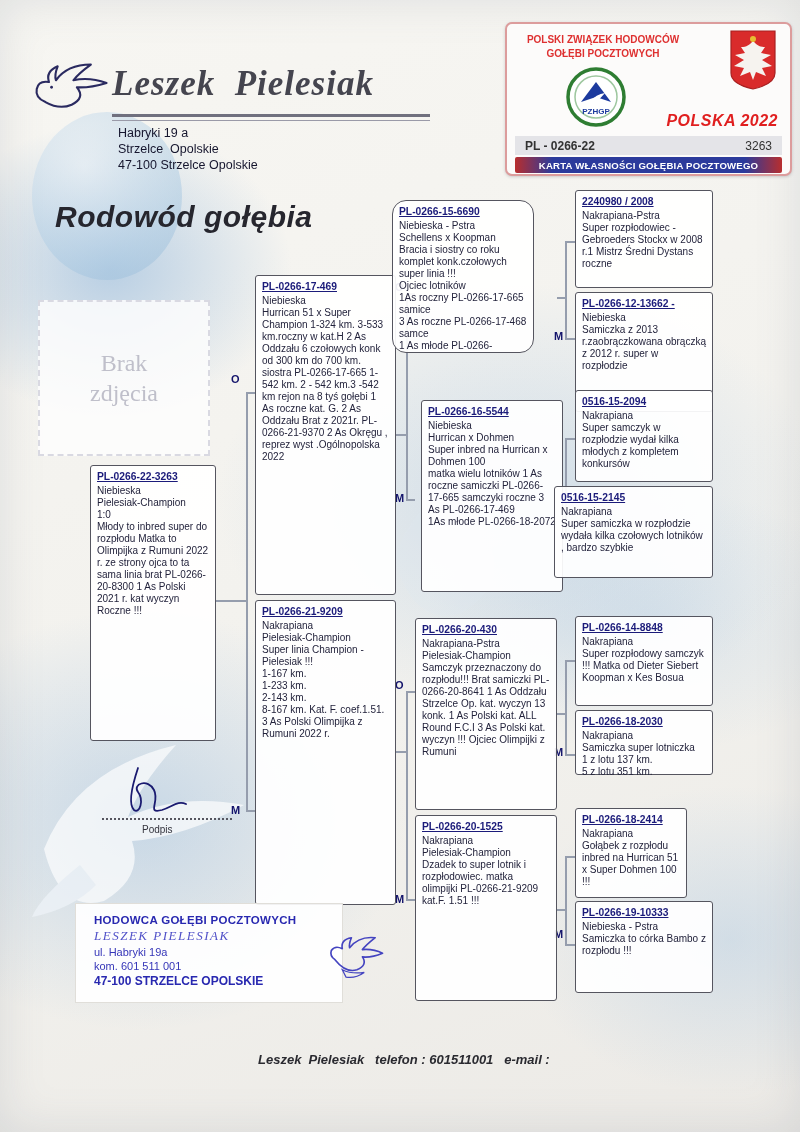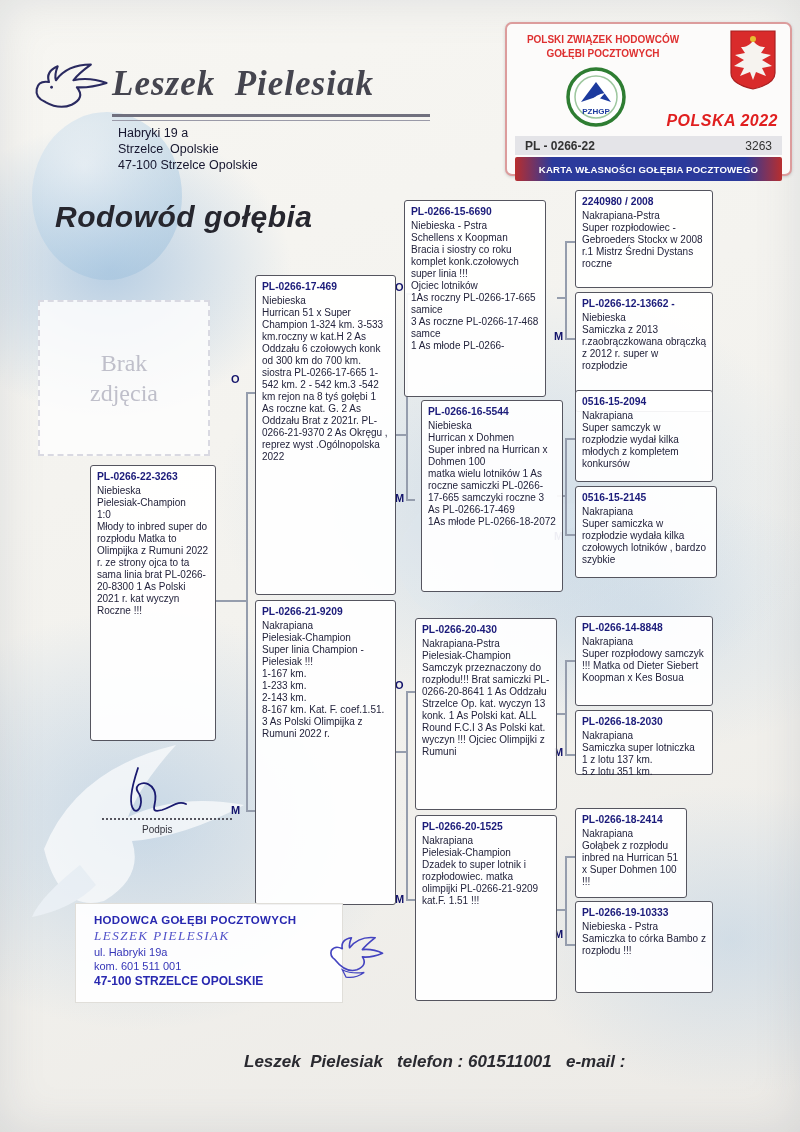--- a/index.html
+++ b/index.html
@@ -38,61 +38,61 @@
   .card-org { position:absolute; left:10px; top:9px; width:172px; text-align:center;
     color:#de3030; font-weight:bold; font-size:10px; line-height:1.35; }
   .eagle { position:absolute; right:10px; top:5px; width:54px; height:62px; }
   .pzhgp { position:absolute; left:58px; top:42px; width:62px; height:62px; }
   .polska { position:absolute; right:12px; top:88px; color:#e01f1f; font-weight:bold;
     font-style:italic; font-size:16px; letter-spacing:0.5px; }
   .ring-bar { position:absolute; left:8px; top:112px; width:267px; height:19px; background:#e4e4e8;
     display:flex; justify-content:space-between; align-items:center; padding:0 10px;
     font-size:12px; color:#333; }
   .ring-bar .rb-l { font-weight:bold; }
-  .card-title-bar { position:absolute; left:8px; top:133px; width:267px; height:24px;
+  .card-title-bar { position:absolute; left:8px; top:133px; width:267px; height:16px;
     background:linear-gradient(90deg,#b82e2e 0%, #2b3a9c 14%, #2b3a9c 86%, #b82e2e 100%);
     color:#fff; font-weight:bold; font-size:9.6px; display:flex; align-items:center;
     justify-content:center; letter-spacing:0.2px; border-radius:2px; }
 
   
   .page-title { position:absolute; left:55px; top:200px; font-size:30px; font-weight:bold;
     font-style:italic; color:#26262e; letter-spacing:0.5px; }
 
   
   .photo-box { position:absolute; left:38px; top:300px; width:172px; height:156px;
     background:rgba(253,253,253,0.85); border:2px dashed #d9d9e2;
     display:flex; align-items:center; justify-content:center; }
   .photo-box .ph-text { font-family:"Liberation Serif", serif; font-size:24px; color:#bfbfca;
     text-align:center; white-space:pre-line; line-height:1.25; }
 
   
   .node { position:absolute; background:rgba(255,255,255,0.93); border:1px solid #55555f;
     border-radius:3px; padding:5px 6px; }
-  .node .ring { font-weight:bold; color:#1b1b7a; font-size:10.3px; margin-bottom:3px; }
+  .node .ring { font-weight:bold; color:#1b1b7a; font-size:10.3px; margin-bottom:3px;text-decoration:underline; }
   .node .body { font-size:10px; color:#23233c; line-height:1.2; white-space:pre-line; }
 
   .conn { position:absolute; background:#959dad; }
   .marker { position:absolute; font-weight:bold; font-size:11px; color:#13136b; }
 
   
   .sig-svg { position:absolute; left:108px; top:760px; width:110px; height:62px; }
   .sig-line { position:absolute; left:102px; top:818px; width:130px; border-bottom:2px dotted #55555f; }
   .sig-label { position:absolute; left:142px; top:824px; font-size:10px; color:#33333d; }
 
   
   .stamp-box { position:absolute; left:75px; top:903px; width:268px; height:100px;
     background:rgba(255,255,255,0.92); border:1px solid #e0ded9; padding:10px 0 0 18px; }
   .stamp-box .s1 { color:#2828b0; font-weight:bold; font-size:11.5px; letter-spacing:0.3px; }
   .stamp-box .s2 { color:#5050c8; font-family:"Liberation Serif", serif; font-style:italic;
     font-size:13px; letter-spacing:1.5px; margin-top:2px; }
   .stamp-box .s3, .stamp-box .s4 { color:#3535b8; font-size:11px; margin-top:2px; }
   .stamp-box .s5 { color:#2828b0; font-weight:bold; font-size:12px; margin-top:2px; }
   .stamp-dove { position:absolute; left:248px; top:24px; width:64px; height:56px; }
 
-  .footer-line { position:absolute; left:244px; top:1052px; font-size:17px; font-weight:bold;
+  .footer-line { position:absolute; left:258px; top:1052px; font-size:13px; font-weight:bold;
     font-style:italic; color:#2a2a30; white-space:pre; }
 </style>
 </head>
 <body>
 
 <div class="page">
 
   <div class="globe"></div>
   <svg class="bg-dove" style="left:20px;top:710px;width:240px;height:230px;opacity:0.75;" viewBox="0 0 120 100">
     <path d="M12,62 Q28,22 78,10 Q60,30 54,46 Q80,34 112,40 Q82,56 56,58 Q62,76 42,88 Q20,94 12,62 Z" fill="#fbfcfd"></path>
@@ -202,21 +202,21 @@
     <div class="ring">PL-0266-21-9209</div>
     <div class="body">Nakrapiana
 Pielesiak-Champion
 Super linia Champion - Pielesiak !!!
 1-167 km.
 1-233 km.
 2-143 km.
 8-167 km. Kat. F. coef.1.51. 3 As Polski Olimpijka z Rumuni 2022 r.</div>
   </div>
 
-  <div class="node" style="left:404px;top:200px;width:142px;height:197px;">
+  <div class="node" style="left:392px;top:200px;width:142px;height:153px;border-radius:14px;">
     <div class="ring">PL-0266-15-6690</div>
     <div class="body">Niebieska - Pstra
 Schellens x Koopman
 Bracia i siostry co roku komplet konk.czołowych super linia !!!
 Ojciec lotników
 1As roczny PL-0266-17-665 samice
 3 As roczne PL-0266-17-468 samce
 1 As młode PL-0266-</div>
   </div>
   <div class="node" style="left:415px;top:400px;width:142px;height:192px;margin-left:6px;">
@@ -248,21 +248,21 @@
   <div class="node" style="left:575px;top:292px;width:138px;height:120px;">
     <div class="ring">PL-0266-12-13662 -</div>
     <div class="body">Niebieska
 Samiczka z 2013 r.zaobrączkowana obrączką z 2012 r. super w rozpłodzie</div>
   </div>
   <div class="node" style="left:575px;top:390px;width:138px;height:92px;">
     <div class="ring">0516-15-2094</div>
     <div class="body">Nakrapiana
 Super samczyk w rozpłodzie wydał kilka młodych z kompletem konkursów</div>
   </div>
-  <div class="node" style="left:575px;top:486px;width:142px;height:92px;">
+  <div class="node" style="left:554px;top:486px;width:159px;height:92px;">
     <div class="ring">0516-15-2145</div>
     <div class="body">Nakrapiana
 Super samiczka w rozpłodzie wydała kilka czołowych lotników , bardzo szybkie</div>
   </div>
   <div class="node" style="left:575px;top:616px;width:138px;height:90px;">
     <div class="ring">PL-0266-14-8848</div>
     <div class="body">Nakrapiana
 Super rozpłodowy samczyk !!! Matka od Dieter Siebert Koopman x Kes Bosua</div>
   </div>
   <div class="node" style="left:575px;top:710px;width:138px;height:65px;">

